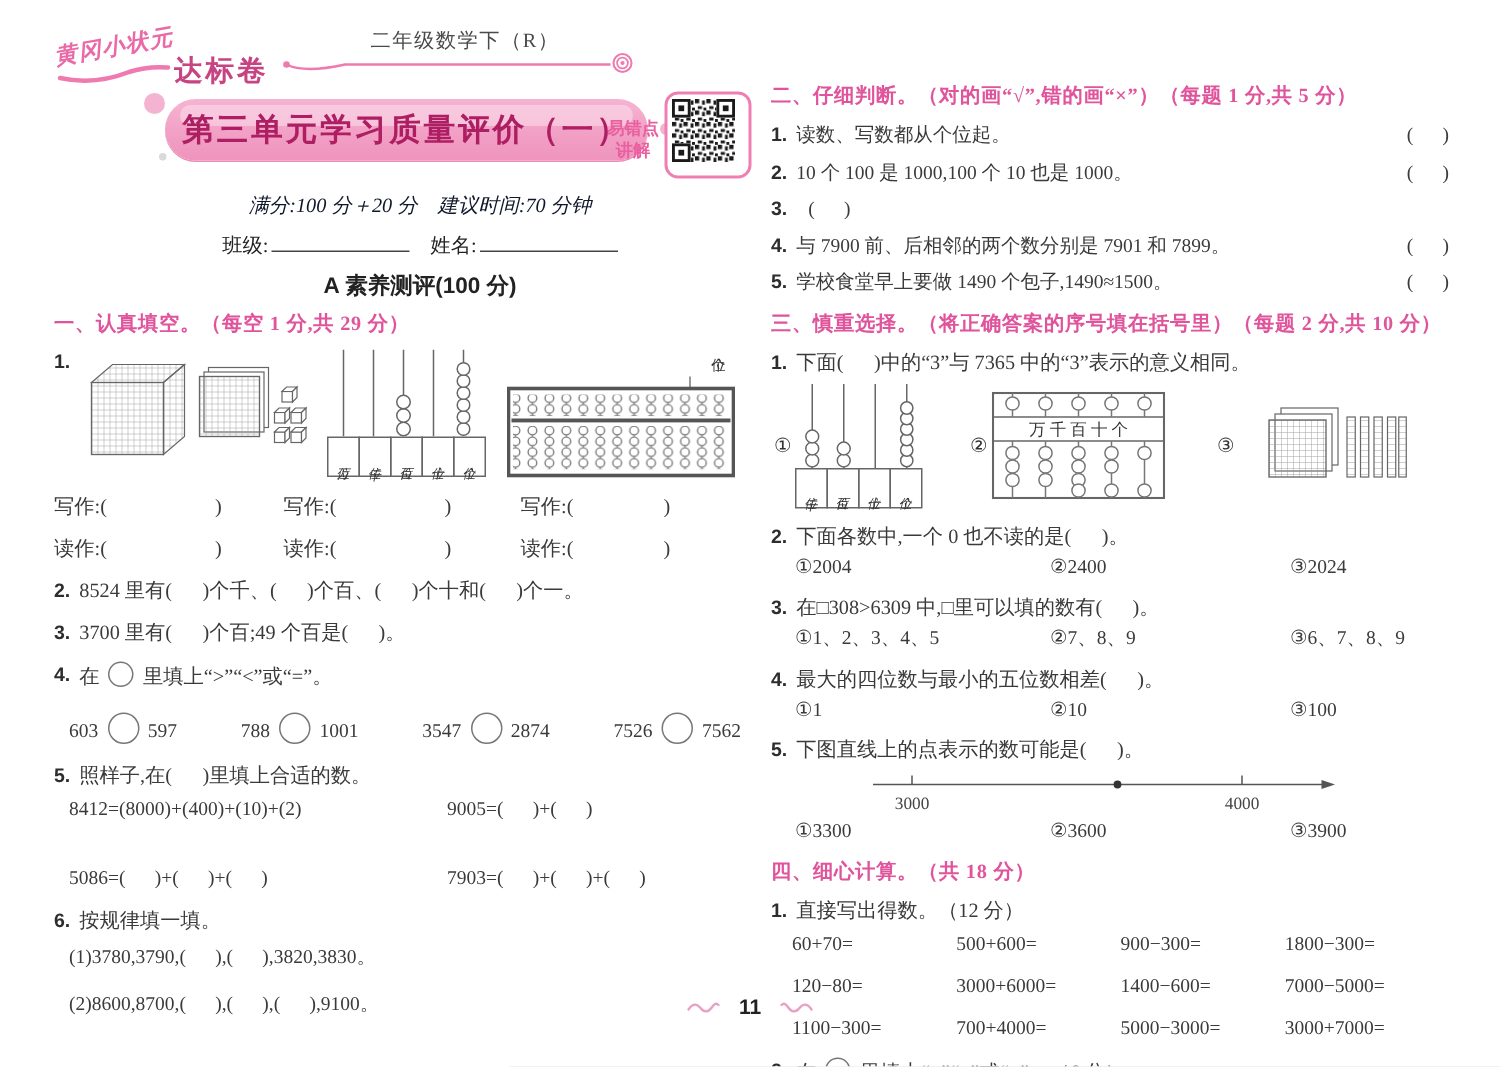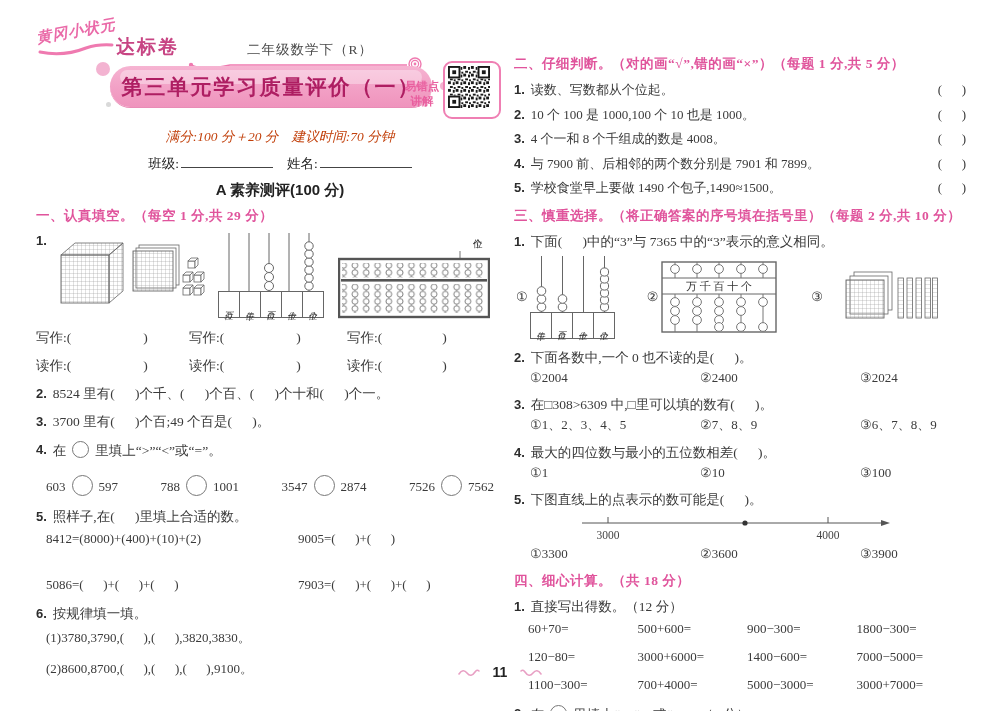--- a/index.html
+++ b/index.html
@@ -6,41 +6,41 @@
   .page{position:relative;width:1000px;height:711px;margin:0 auto;background:#ffffff;
         font-family:"Liberation Serif","DejaVu Serif",serif;color:#3a3a3a;overflow:hidden;}
   .pre{white-space:pre-wrap;}
 
   
   .logo{position:absolute;left:36px;top:18px;width:200px;height:48px;}
   .logo-script{position:absolute;left:0;top:4px;display:inline-block;transform:rotate(-10deg);
                color:#ea6aa8;font-weight:bold;font-style:italic;font-size:15px;letter-spacing:1px;}
   .logo-swoosh{position:absolute;left:2px;top:24px;}
   .logo-suffix{position:absolute;left:80px;top:16px;font-size:19px;font-weight:bold;color:#c74483;letter-spacing:2px;}
-  .book-banner{position:absolute;left:185px;top:40px;width:250px;text-align:center;}
+  .book-banner{position:absolute;left:185px;top:18px;width:250px;text-align:center;}
   .book-banner-text{font-size:13.5px;color:#4a4a4a;letter-spacing:1px;position:relative;z-index:1;}
   .banner-line{position:absolute;left:0;top:15px;z-index:0;}
   .title-pill{position:absolute;left:110px;top:66px;width:322px;height:41px;border-radius:21px;
               background:linear-gradient(180deg,#f6b4d2 0%,#f2a0c5 55%,#ef94bd 100%);
               text-align:center;line-height:41px;box-shadow:0 1px 0 #e98cb6;}
   .title-pill::before{content:"";position:absolute;left:10px;top:4px;right:10px;height:14px;
               background:rgba(255,255,255,.35);border-radius:10px;}
   .title-text{position:relative;font-family:"Liberation Sans","DejaVu Sans",sans-serif;
               font-weight:bold;font-size:21px;color:#ae1e62;letter-spacing:2px;}
   .deco-dot{position:absolute;border-radius:50%;background:#f3b3d1;}
   .dot-l{left:96px;top:62px;width:14px;height:14px;}
   .dot-r{left:440px;top:82px;width:8px;height:8px;}
   .dot-s{left:106px;top:102px;width:5px;height:5px;background:#d9d9d9;}
   .qr-label{position:absolute;left:401px;top:79px;width:42px;text-align:center;
             color:#e95f9f;font-weight:bold;font-size:11.5px;line-height:1.3;
             font-family:"Liberation Sans",sans-serif;}
   .qr-box{position:absolute;left:443px;top:61px;width:48px;height:48px;border:2px solid #ef7fb3;
           border-radius:9px;background:#fff;padding:3px;}
   .score-line{position:absolute;left:60px;top:128px;width:440px;text-align:center;
-              font-size:13.5px;font-style:italic;color:#c2410c;}
+              font-size:13.5px;font-style:italic;color:#0f172a;}
   .class-line{position:absolute;left:60px;top:154px;width:440px;text-align:center;font-size:13.5px;color:#222;}
   .blank-line{display:inline-block;width:92px;border-bottom:1px solid #444;height:13px;margin:0 14px 0 2px;}
   .blank-line:last-child{margin-right:0;}
   .subtitle-wrap{position:absolute;left:60px;top:181px;width:440px;text-align:center;}
   .subtitle{position:relative;display:inline-block;font-family:"Liberation Sans",sans-serif;
             font-weight:bold;font-size:15px;color:#222;}
   .subtitle::after{content:"";position:absolute;left:-14px;right:-14px;bottom:-3px;height:7px;z-index:-1;
             background:linear-gradient(90deg,rgba(243,170,205,.15),#f3aacd 25%,#f3aacd 75%,rgba(243,170,205,.15));
             border-radius:50% / 60%;}
 
@@ -338,21 +338,20 @@
       <span class="judge-text">读数、写数都从个位起。</span>
       <span class="bracket pre">(      )</span>
     </div>
     <div class="judge-row">
       <span class="qnum">2.</span>
       <span class="judge-text">10 个 100 是 1000,100 个 10 也是 1000。</span>
       <span class="bracket pre">(      )</span>
     </div>
     <div class="judge-row">
       <span class="qnum">3.</span>
-      <span class="judge-text">4 个一和 8 个千组成的数是 4008。</span>
       <span class="bracket pre">(      )</span>
     </div>
     <div class="judge-row">
       <span class="qnum">4.</span>
       <span class="judge-text">与 7900 前、后相邻的两个数分别是 7901 和 7899。</span>
       <span class="bracket pre">(      )</span>
     </div>
     <div class="judge-row">
       <span class="qnum">5.</span>
       <span class="judge-text">学校食堂早上要做 1490 个包子,1490≈1500。</span>

